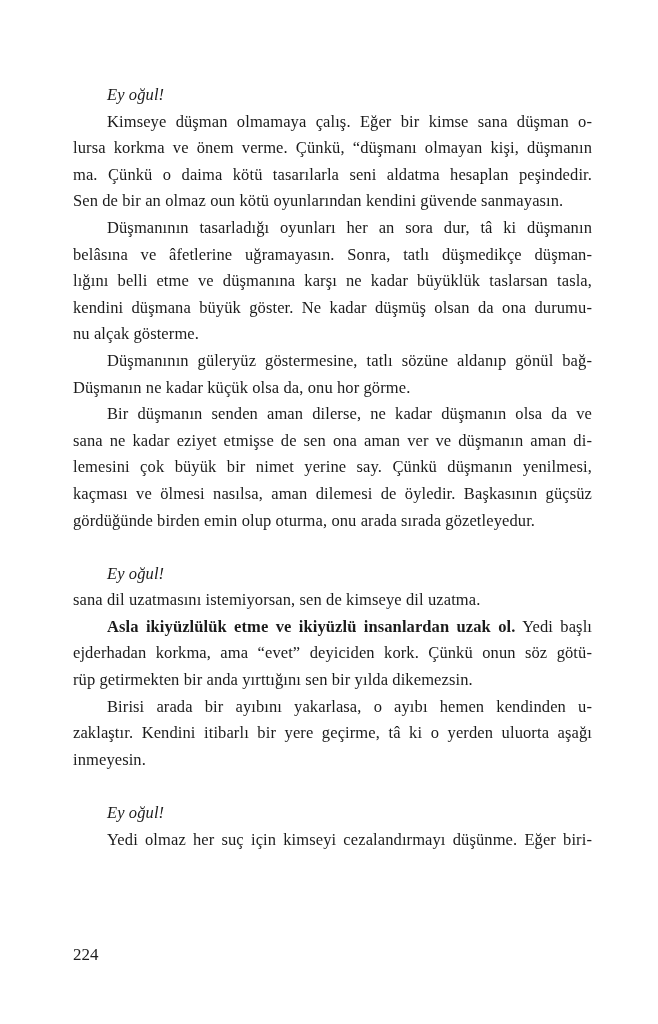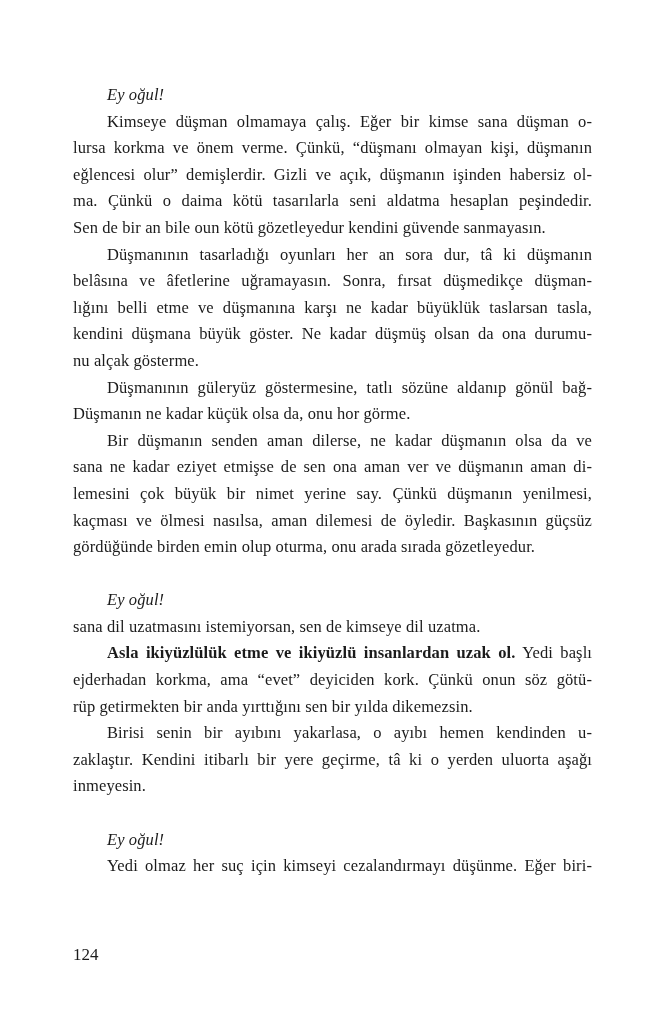--- a/index.html
+++ b/index.html
@@ -58,45 +58,44 @@
 </style>
 </head>
 <body>
 
 <div class="page">
   <div class="page-content">
       <div class="section">
         <div class="line heading">Ey oğul!</div>
         <div class="line first">Kimseye düşman olmamaya çalış. Eğer bir kimse sana düşman o-</div>
         <div class="line">lursa korkma ve önem verme. Çünkü, “düşmanı olmayan kişi, düşmanın</div>
-        <div class="line">eğlencesi olur” demişlerdir. Gizli ve açık, düşmanın işinden habersiz ol-</div>
         <div class="line">ma. Çünkü o daima kötü tasarılarla seni aldatma hesaplan peşindedir.</div>
-        <div class="line last">Sen de bir an bile oun kötü gözetleyedur kendini güvende sanmayasın.</div>
+        <div class="line last">Sen de bir an olmaz oun kötü oyunlarından kendini güvende sanmayasın.</div>
         <div class="line first">Düşmanının tasarladığı oyunları her an sora dur, tâ ki düşmanın</div>
-        <div class="line">belâsına ve âfetlerine uğramayasın. Sonra, fırsat düşmedikçe düşman-</div>
+        <div class="line">belâsına ve âfetlerine uğramayasın. Sonra, tatlı düşmedikçe düşman-</div>
         <div class="line">lığını belli etme ve düşmanına karşı ne kadar büyüklük taslarsan tasla,</div>
         <div class="line">kendini düşmana büyük göster. Ne kadar düşmüş olsan da ona durumu-</div>
         <div class="line last">nu alçak gösterme.</div>
         <div class="line first">Düşmanının güleryüz göstermesine, tatlı sözüne aldanıp gönül bağ-</div>
         <div class="line last">Düşmanın ne kadar küçük olsa da, onu hor görme.</div>
         <div class="line first">Bir düşmanın senden aman dilerse, ne kadar düşmanın olsa da ve</div>
         <div class="line">sana ne kadar eziyet etmişse de sen ona aman ver ve düşmanın aman di-</div>
         <div class="line">lemesini çok büyük bir nimet yerine say. Çünkü düşmanın yenilmesi,</div>
         <div class="line">kaçması ve ölmesi nasılsa, aman dilemesi de öyledir. Başkasının güçsüz</div>
         <div class="line last">gördüğünde birden emin olup oturma, onu arada sırada gözetleyedur.</div>
       </div>
       <div class="section">
         <div class="line heading">Ey oğul!</div>
         <div class="line last">sana dil uzatmasını istemiyorsan, sen de kimseye dil uzatma.</div>
         <div class="line first"><b>Asla ikiyüzlülük etme ve ikiyüzlü insanlardan uzak ol.</b> Yedi başlı</div>
         <div class="line">ejderhadan korkma, ama “evet” deyiciden kork. Çünkü onun söz götü-</div>
         <div class="line last">rüp getirmekten bir anda yırttığını sen bir yılda dikemezsin.</div>
-        <div class="line first">Birisi senin bir ayıbını yakarlasa, o ayıbı hemen kendinden u-</div>
+        <div class="line first">Birisi arada bir ayıbını yakarlasa, o ayıbı hemen kendinden u-</div>
         <div class="line">zaklaştır. Kendini itibarlı bir yere geçirme, tâ ki o yerden uluorta aşağı</div>
         <div class="line last">inmeyesin.</div>
       </div>
       <div class="section">
         <div class="line heading">Ey oğul!</div>
         <div class="line first">Yedi olmaz her suç için kimseyi cezalandırmayı düşünme. Eğer biri-</div>
       </div>
     </div>
-  <div class="page-number">124</div>
+  <div class="page-number">224</div>
 </div>
 
 </body></html>

